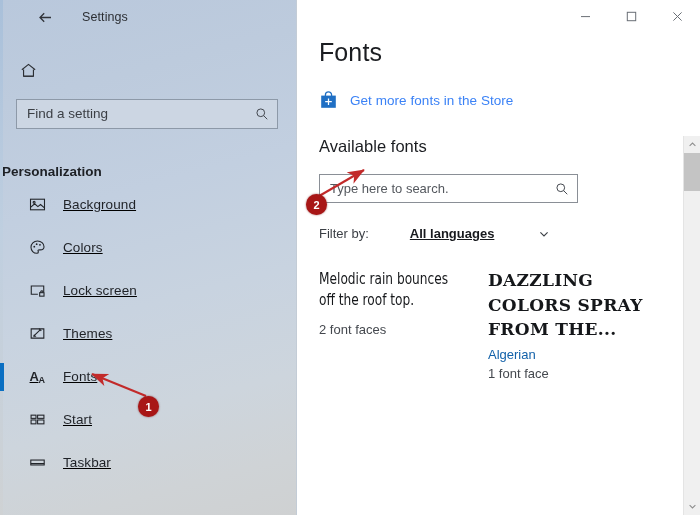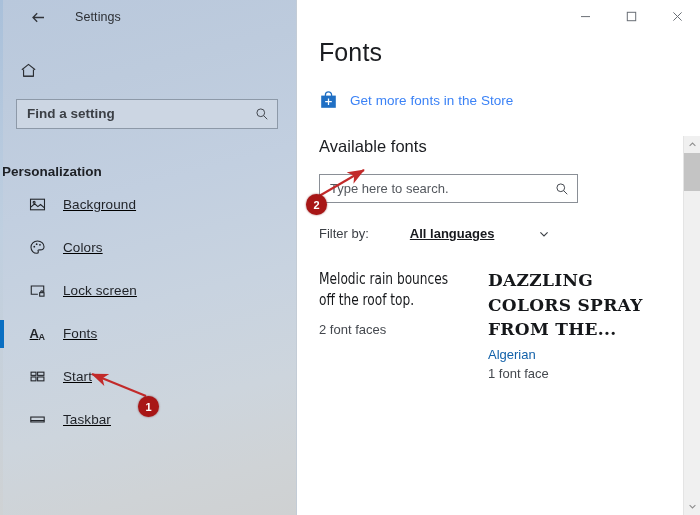--- a/index.html
+++ b/index.html
@@ -43,21 +43,21 @@
     position: absolute;
     left: 0; top: 0;
     width: 3px; height: 100%;
     background: linear-gradient(180deg,#a9c0da 0%, #bfcfe0 45%, #cfd2d4 100%);
   }
 
   .sb-titlebar {
     height: 34px;
     display: flex;
     align-items: center;
-    padding-left: 23px;
+    padding-left: 30px;
   }
   .back-arrow {
     width: 30px; height: 30px;
     display: flex; align-items: center; justify-content: center;
     color: #31343a;
     cursor: pointer;
   }
   .sb-title {
     margin-left: 22px;
     font-size: 12.5px;
@@ -72,21 +72,21 @@
     padding-left: 14px;
     margin-top: 13px;
   }
   .home-icon {
     width: 28px; height: 28px;
     display: flex; align-items: center; justify-content: center;
     color: #2b2e33;
     cursor: pointer;
   }
 
-  .search-wrap { padding: 6px 18px 14px 16px; font-weight: bold; }
+  .search-wrap { padding: 6px 18px 14px 16px; }
   .search-box {
     position: relative;
     height: 30px;
     background: #ccd6e3;
     border: 1px solid #8d99a8;
     display: flex;
     align-items: center;
     padding: 0 26px 0 10px;
     cursor: text;
   }
@@ -425,20 +425,31 @@
         <span class="ico">
           <svg width="17" height="17" viewBox="0 0 18 18" fill="none" stroke="currentColor" stroke-width="1.15">
             <path d="M15.6 10.6 V4.2 H2.4 V13 H9.4"></path>
             <rect x="11.3" y="11.3" width="4.6" height="3.7"></rect>
             <path d="M12.4 11.3 V10.2 A1.3 1.3 0 0 1 14.8 10.2 V11.3"></path>
           </svg>
         </span>
         <span class="lbl">Lock screen</span>
       </div>
 
+      <div class="nav-item">
+        <span class="ico">
+          <svg width="17" height="17" viewBox="0 0 18 18" fill="none" stroke="currentColor" stroke-width="1.15">
+            <path d="M2.3 4.1 H15.7 V13.9 H2.3 Z"></path>
+            <path d="M5.2 11.6 L11.8 5.1"></path>
+            <path d="M10.6 3.9 L13 6.3"></path>
+            <path d="M4.4 12.4 L5.3 9.9 L7.9 12.5 Z" fill="currentColor" stroke="none"></path>
+          </svg>
+        </span>
+        <span class="lbl">Themes</span>
+      </div>
 
       <div class="nav-item selected">
         <span class="ico">
           <span class="aa-icon">A<sub>A</sub></span>
         </span>
         <span class="lbl">Fonts</span>
       </div>
 
       <div class="nav-item">
         <span class="ico">

